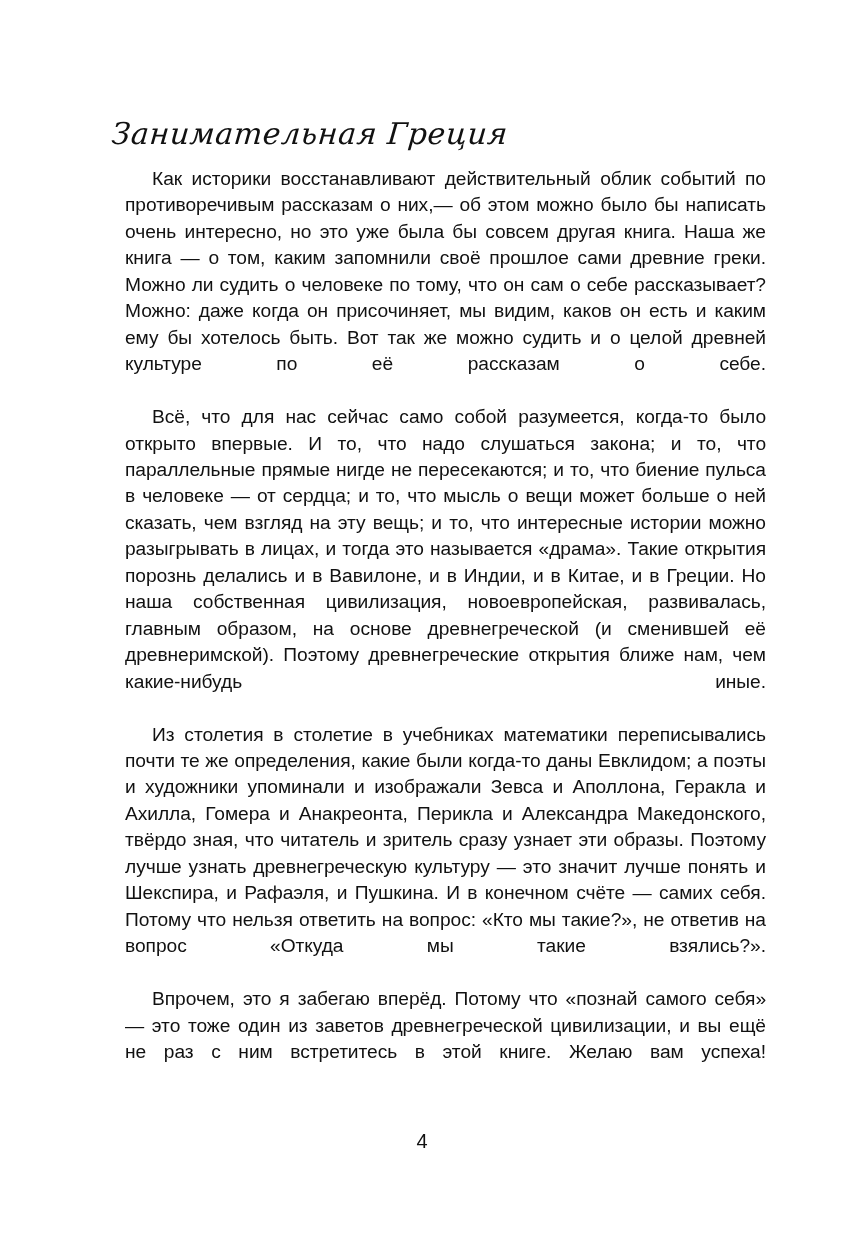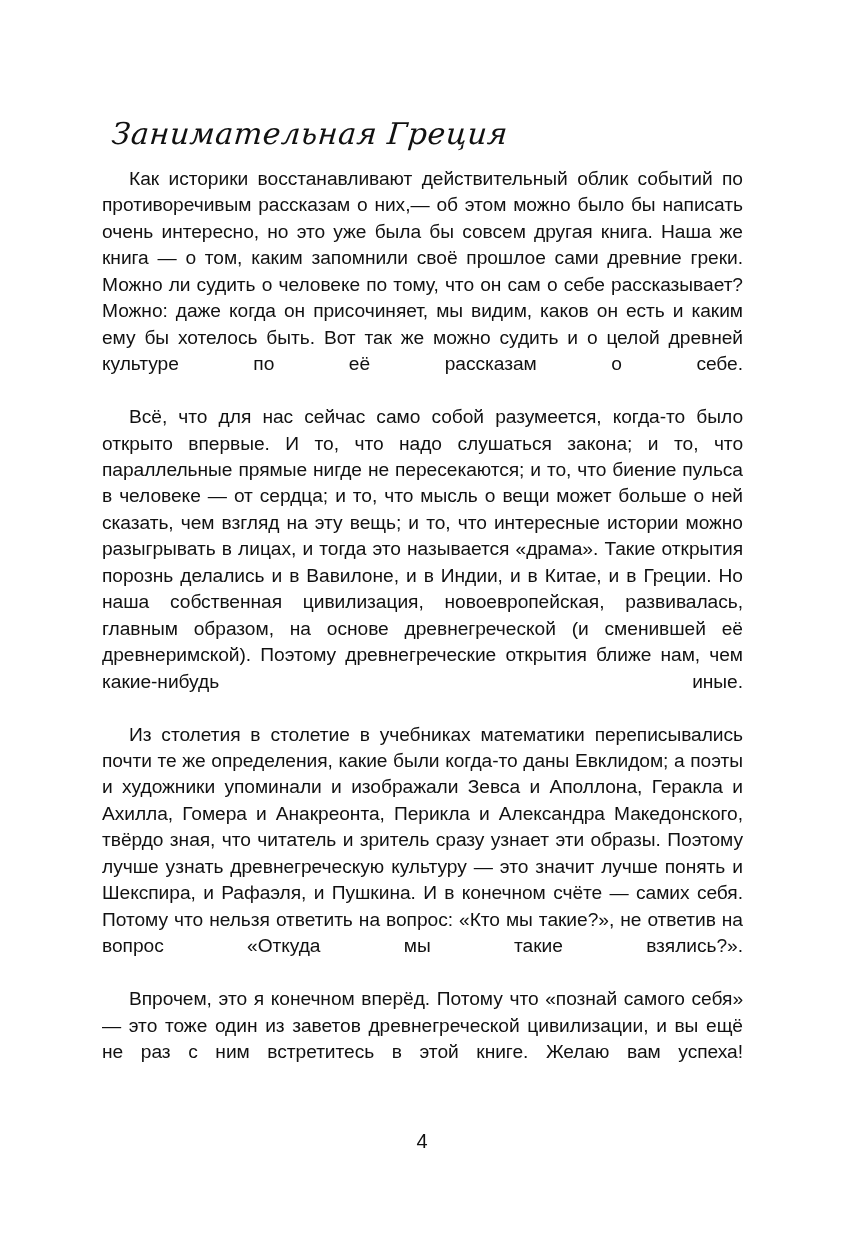--- a/index.html
+++ b/index.html
@@ -37,21 +37,21 @@
     letter-spacing: 0.6px;
     color: #111111;
     white-space: nowrap;
     transform: skewX(-5deg);
     transform-origin: left bottom;
   }
 
   
   .text-column {
     position: absolute;
-    left: 102px;
+    left: 125px;
     top: 166px;
     width: 641px;
   }
 
   .para {
     margin: 0;
     padding: 0;
     text-align: justify;
     text-justify: inter-word;
     text-indent: 27px;
@@ -86,18 +86,18 @@
 <body>
 
 <div class="page">
 
   <h1 class="chapter-title">Занимательная Греция</h1>
 
   <div class="text-column">
     <p class="para">Как историки восстанавливают действительный облик событий по противоречивым рассказам о них,— об этом можно было бы написать очень интересно, но это уже была бы совсем другая книга. Наша же книга — о том, каким запомнили своё прошлое сами древние греки. Можно ли судить о человеке по тому, что он сам о себе рассказывает? Можно: даже когда он присочиняет, мы видим, каков он есть и каким ему бы хотелось быть. Вот так же можно судить и о целой древней культуре по её рассказам о себе.</p>
     <p class="para">Всё, что для нас сейчас само собой разумеется, когда-то было открыто впервые. И то, что надо слушаться закона; и то, что параллельные прямые нигде не пересекаются; и то, что биение пульса в человеке — от сердца; и то, что мысль о вещи может больше о ней сказать, чем взгляд на эту вещь; и то, что интересные истории можно разыгрывать в лицах, и тогда это называется «драма». Такие открытия порознь делались и в Вавилоне, и в Индии, и в Китае, и в Греции. Но наша собственная цивилизация, новоевропейская, развивалась, главным образом, на основе древнегреческой (и сменившей её древнеримской). Поэтому древнегреческие открытия ближе нам, чем какие-нибудь иные.</p>
     <p class="para">Из столетия в столетие в учебниках математики переписывались почти те же определения, какие были когда-то даны Евклидом; а поэты и художники упоминали и изображали Зевса и Аполлона, Геракла и Ахилла, Гомера и Анакреонта, Перикла и Александра Македонского, твёрдо зная, что читатель и зритель сразу узнает эти образы. Поэтому лучше узнать древнегреческую культуру — это значит лучше понять и Шекспира, и Рафаэля, и Пушкина. И в конечном счёте — самих себя. Потому что нельзя ответить на вопрос: «Кто мы такие?», не ответив на вопрос «Откуда мы такие взялись?».</p>
-    <p class="para">Впрочем, это я конечном вперёд. Потому что «познай самого себя» — это тоже один из заветов древнегреческой цивилизации, и вы ещё не раз с ним встретитесь в этой книге. Желаю вам успеха!</p>
+    <p class="para">Впрочем, это я забегаю вперёд. Потому что «познай самого себя» — это тоже один из заветов древнегреческой цивилизации, и вы ещё не раз с ним встретитесь в этой книге. Желаю вам успеха!</p>
   </div>
 
   <div class="folio">4</div>
 
 </div>
 
 </body></html>

